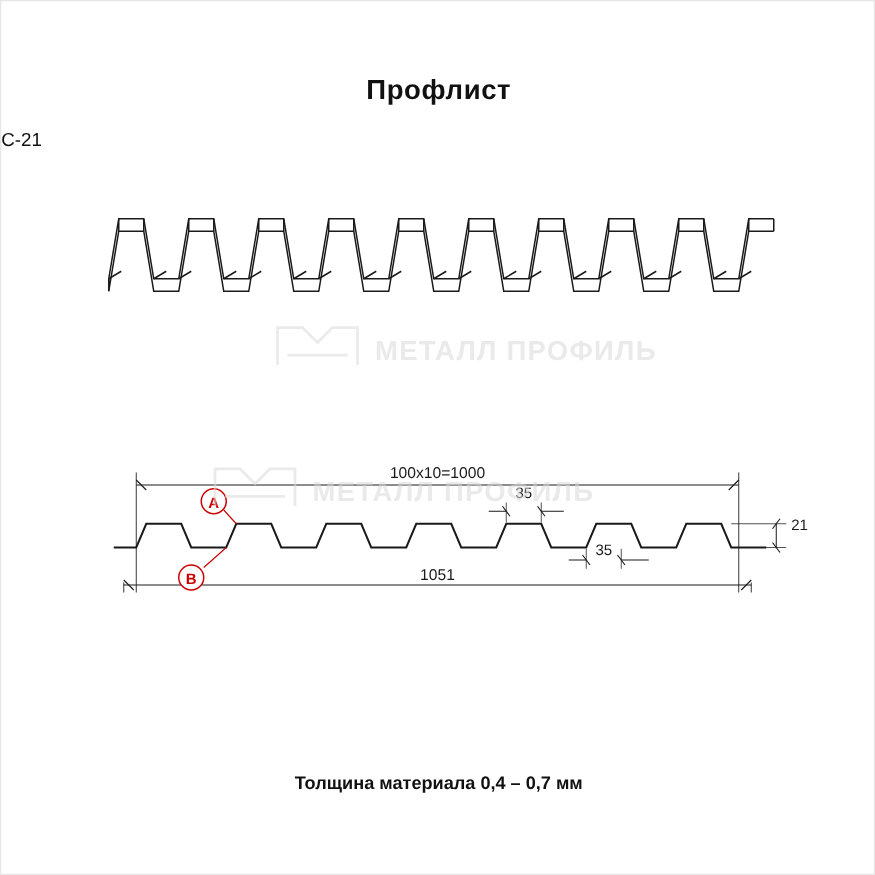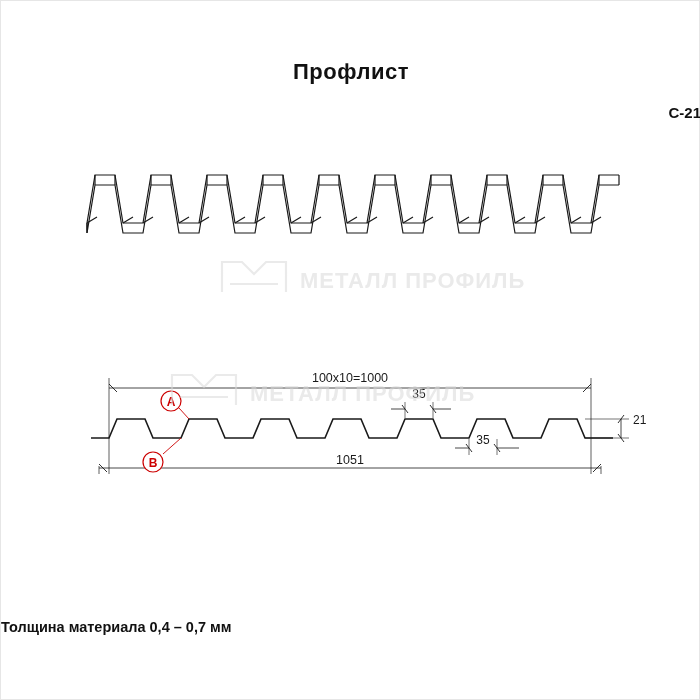--- a/index.html
+++ b/index.html
@@ -32,31 +32,31 @@
     font-size: 22px;
     font-weight: bold;
     letter-spacing: 0.5px;
     color: #111;
   }
   .subtitle {
     position: absolute;
     left: 0;
     top: 103px;
     width: 700px;
-    text-align: right;
+    text-align: left;
     font-size: 15px;
-    font-weight: bold;
+    font-weight: normal;
     color: #111;
   }
   .footer-note {
     position: absolute;
     left: 0;
     top: 618px;
     width: 700px;
-    text-align: left;
+    text-align: center;
     font-size: 14.5px;
     font-weight: bold;
     color: #111;
   }
   .iso-wrap {
     position: absolute;
     left: 80px;
     top: 150px;
     width: 545px;
     height: 135px;

